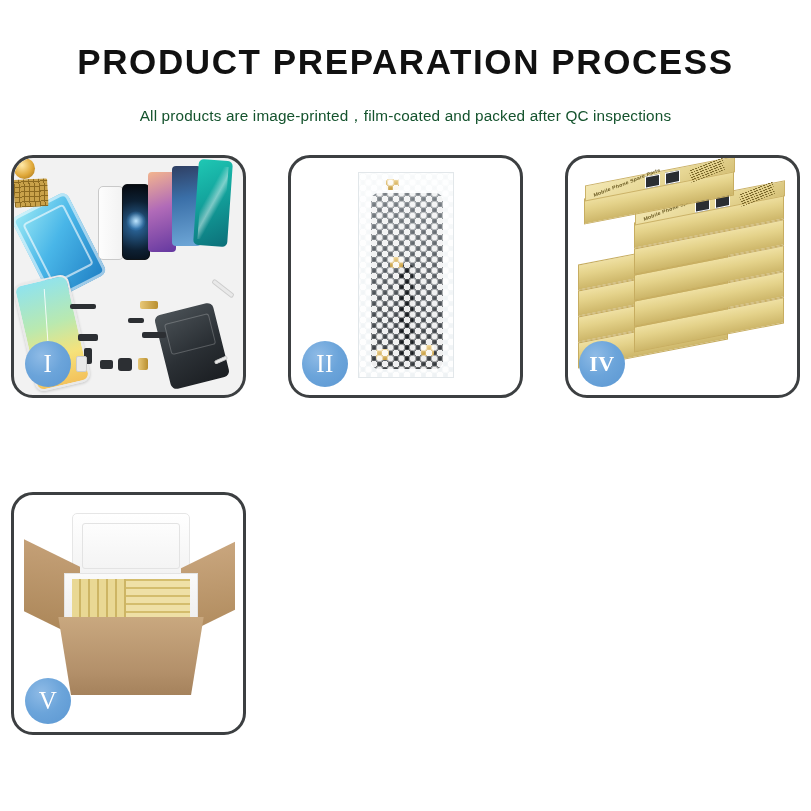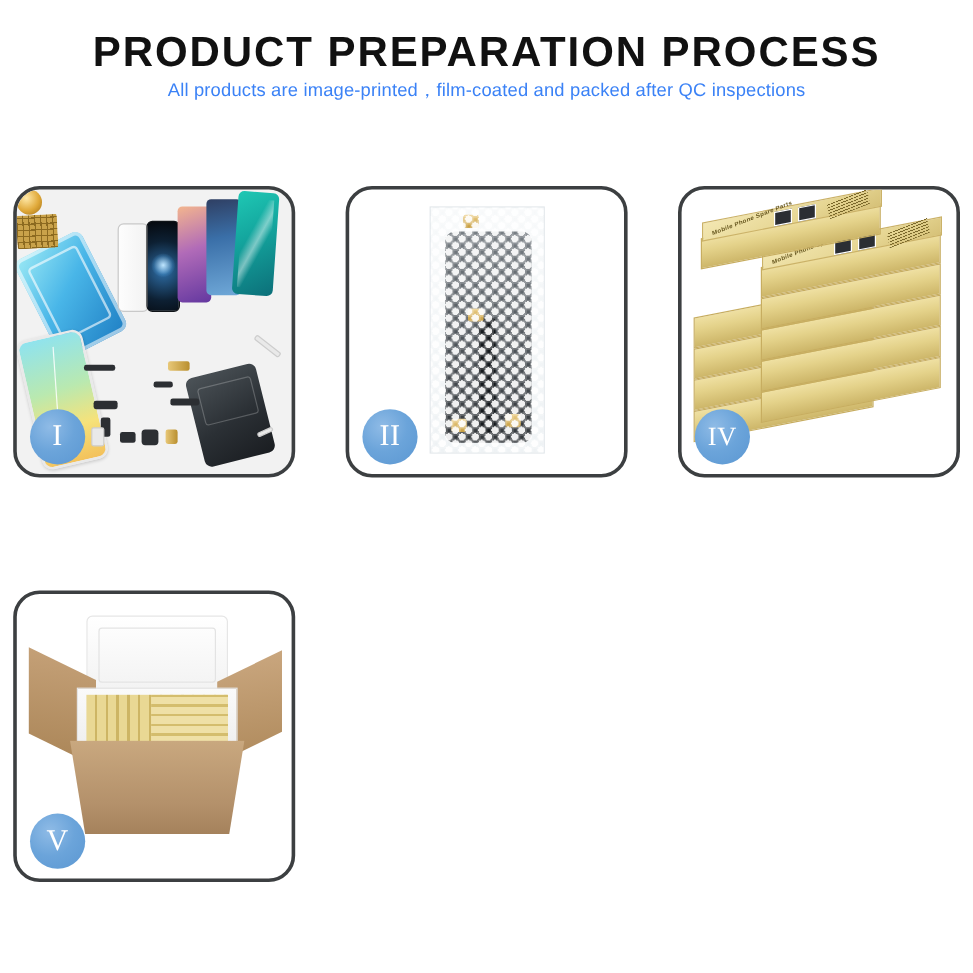--- a/index.html
+++ b/index.html
@@ -13,39 +13,39 @@
   }
 
   #page {
     position: relative;
     width: 811px;
     height: 811px;
     background: #ffffff;
   }
 
   
-  .header { padding-top: 26px; text-align: center; }
+  .header { padding-top: 44px; text-align: center; }
 
   .main-title {
     font-family: "Liberation Sans", sans-serif;
     font-size: 35px;
     font-weight: bold;
     letter-spacing: 1.6px;
     color: #111111;
     line-height: 1.05;
     white-space: nowrap;
   }
 
   .sub-title {
-    margin-top: 2px;
+    margin-top: 25px;
     font-family: "Liberation Sans", sans-serif;
     font-size: 15.3px;
     font-weight: normal;
     letter-spacing: .15px;
-    color: #3b82f6;
+    color: #14532d;
     white-space: nowrap;
   }
 
   
   .grid {
     position: absolute;
     left: 11px;
     top: 155px;
     width: 789px;
     height: 580px;
@@ -82,21 +82,21 @@
     border-radius: 50%;
     background: radial-gradient(circle at 36% 32%, #8fbbe6 0%, #6ba4da 48%, #5b97d2 100%);
     color: #ffffff;
     font-family: "Liberation Serif", serif;
     font-size: 25px;
     line-height: 46px;
     text-align: center;
     letter-spacing: .5px;
     z-index: 40;
   }
-  .badge.wide { font-size: 22px; }
+  .badge.wide { font-size: 22px; font-weight: bold; }
 
   
   .p1-screen {
     position: absolute;
     border-radius: 5px;
   }
   
   .film {
     left: 14px; top: 42px; width: 62px; height: 92px;
     background: linear-gradient(145deg, #9ceaf5 0%, #49b6e8 45%, #1f7fc4 100%);

